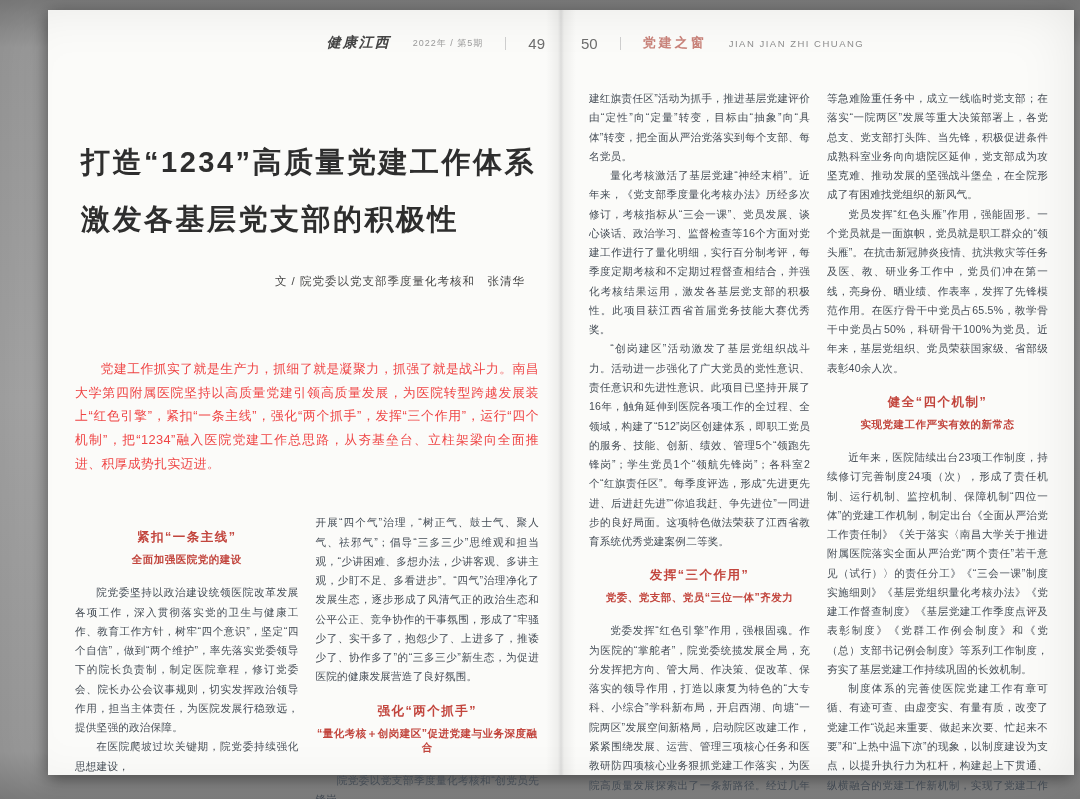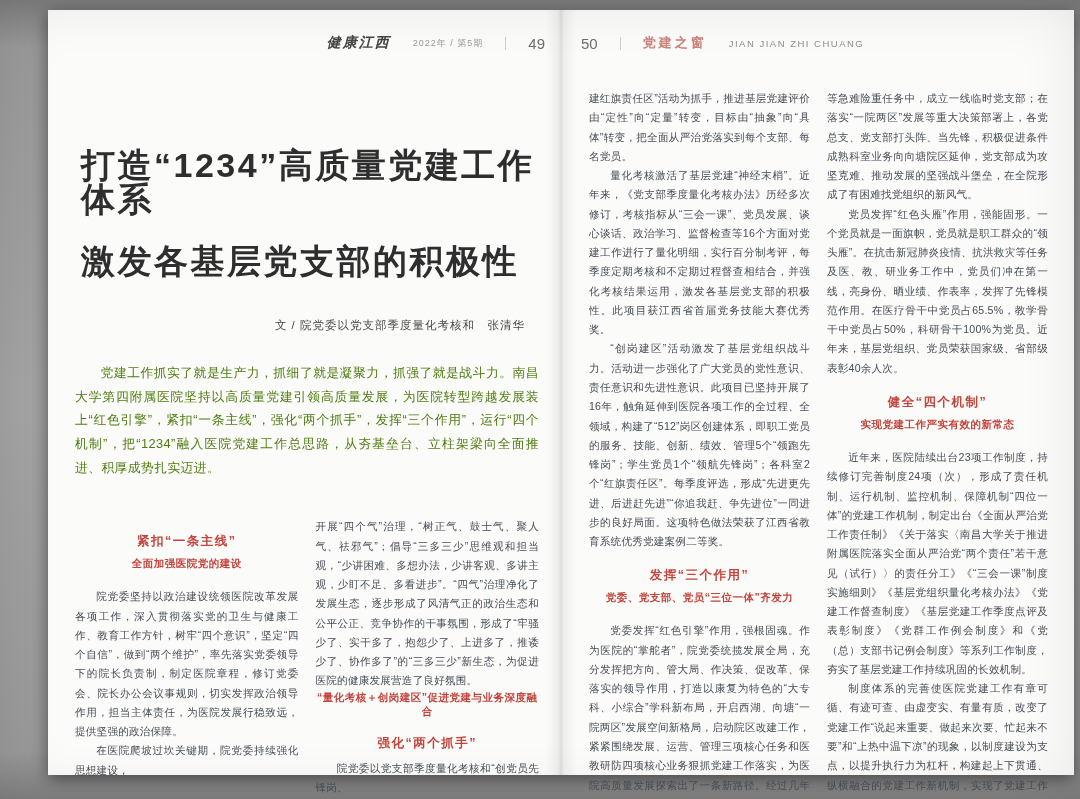--- a/index.html
+++ b/index.html
@@ -22,25 +22,25 @@
   .logo{font-size:14px;font-weight:bold;font-style:italic;color:#454545;letter-spacing:2px;
         font-family:"DejaVu Serif",serif;}
   .issue{font-size:9px;color:#9a9a9a;letter-spacing:1px;}
   .hdiv{width:1px;height:13px;background:#cfcfcf;}
   .pnum{font-size:15px;color:#6e6e6e;}
   .section-cn{font-size:13px;font-weight:bold;color:#c9837a;letter-spacing:3px;}
   .section-py{font-size:9.5px;color:#8d8d8d;letter-spacing:1.5px;}
 
   
   .titleblock{margin-top:118px;margin-left:6px;}
-  .title-line{font-size:34px;font-weight:800;color:#2e2e2e;letter-spacing:2.5px;line-height:1.0;margin:0 0 28px 0;}
+  .title-line{font-size:29px;font-weight:800;color:#2e2e2e;letter-spacing:2.5px;line-height:1.0;margin:0 0 28px 0;}
   .byline{text-align:right;font-size:11.5px;color:#474747;margin:40px 14px 0 0;letter-spacing:1px;}
 
   
-  .intro{margin-top:28px;font-size:12.8px;line-height:1.85;color:#4d7c0f;text-align:justify;
+  .intro{margin-top:68px;font-size:12.8px;line-height:1.85;color:#ef4444;text-align:justify;
          text-indent:2em;font-weight:500;letter-spacing:.4px;}
 
   
   .cols{display:flex;gap:17px;margin-top:38px;}
   .page-right .cols{margin-top:44px;}
   .col{flex:1;min-width:0;}
   p.body{font-size:10.6px;line-height:1.82;color:#454d56;text-align:justify;margin:0;letter-spacing:.2px;}
   p.ind{text-indent:2em;}
   .redhead{color:#c2453d;text-align:center;font-weight:bold;margin:0;}
   .rh1{font-size:12.5px;letter-spacing:1.5px;margin:16px 0 7px;}
@@ -76,22 +76,22 @@
 
       <div class="cols">
         <div class="col">
           <p class="redhead rh1">紧扣“一条主线”</p>
           <p class="redhead rh2">全面加强医院党的建设</p>
           <p class="body ind">院党委坚持以政治建设统领医院改革发展各项工作，深入贯彻落实党的卫生与健康工作、教育工作方针，树牢“四个意识”，坚定“四个自信”，做到“两个维护”，率先落实党委领导下的院长负责制，制定医院章程，修订党委会、院长办公会议事规则，切实发挥政治领导作用，担当主体责任，为医院发展行稳致远，提供坚强的政治保障。</p>
           <p class="body ind">在医院爬坡过坎关键期，院党委持续强化思想建设，</p>
         </div>
         <div class="col">
           <p class="body">开展“四个气”治理，“树正气、鼓士气、聚人气、祛邪气”；倡导“三多三少”思维观和担当观，“少讲困难、多想办法，少讲客观、多讲主观，少盯不足、多看进步”。“四气”治理净化了发展生态，逐步形成了风清气正的政治生态和公平公正、竞争协作的干事氛围，形成了“牢骚少了、实干多了，抱怨少了、上进多了，推诿少了、协作多了”的“三多三少”新生态，为促进医院的健康发展营造了良好氛围。</p>
+          <p class="redhead rh1">强化“两个抓手”</p>
           <p class="redhead rh2">“量化考核＋创岗建区”促进党建与业务深度融合</p>
-          <p class="redhead rh1">强化“两个抓手”</p>
           <p class="body ind">院党委以党支部季度量化考核和“创党员先锋岗、</p>
         </div>
       </div>
     </div>
 
     <div class="page page-right">
       <div class="runhead runhead-right">
         <span class="pnum">50</span>
         <span class="hdiv"></span>
         <span class="section-cn">党建之窗</span>

